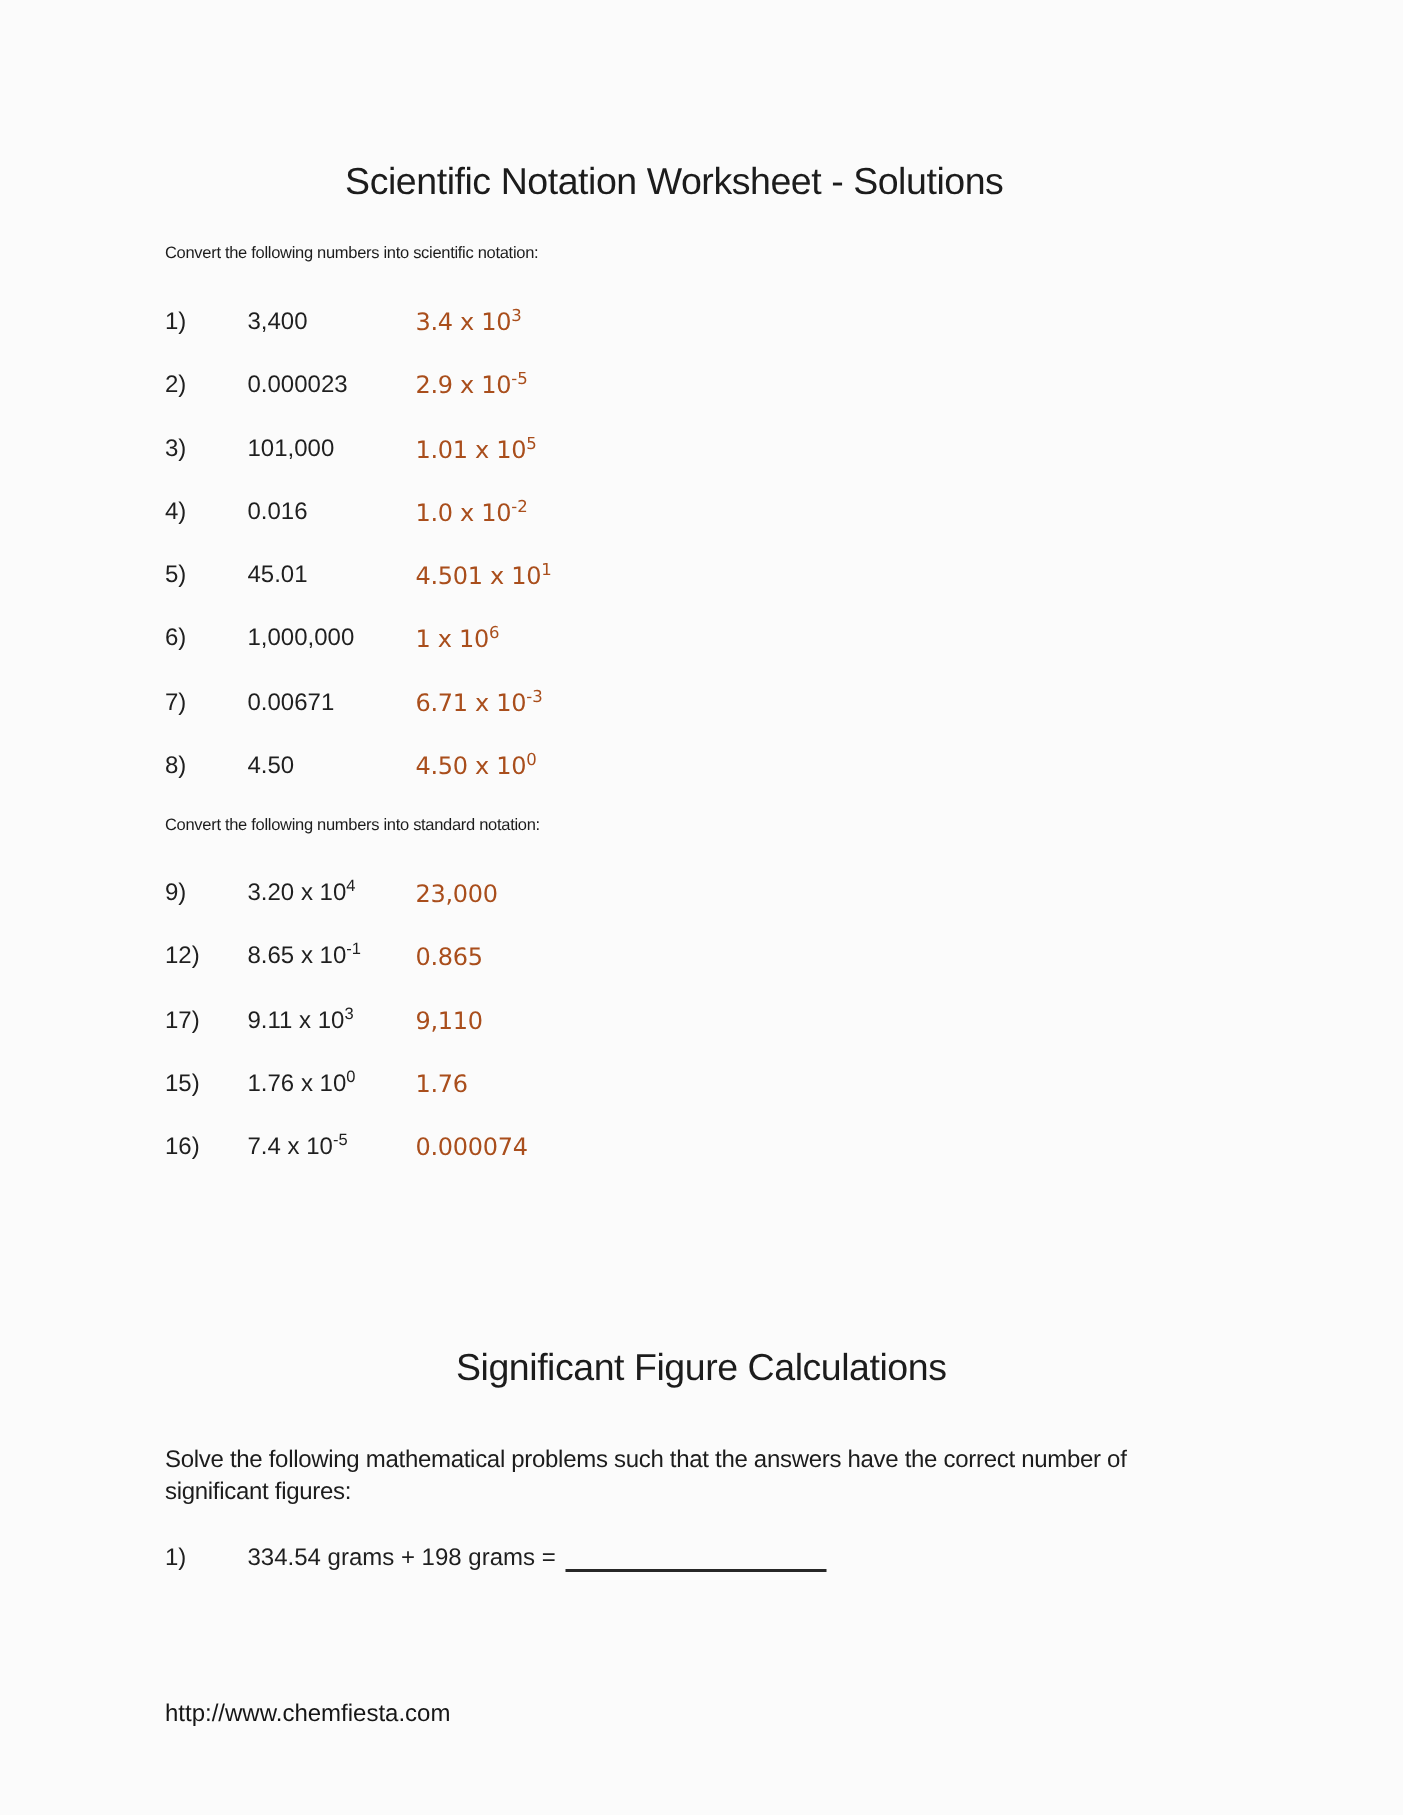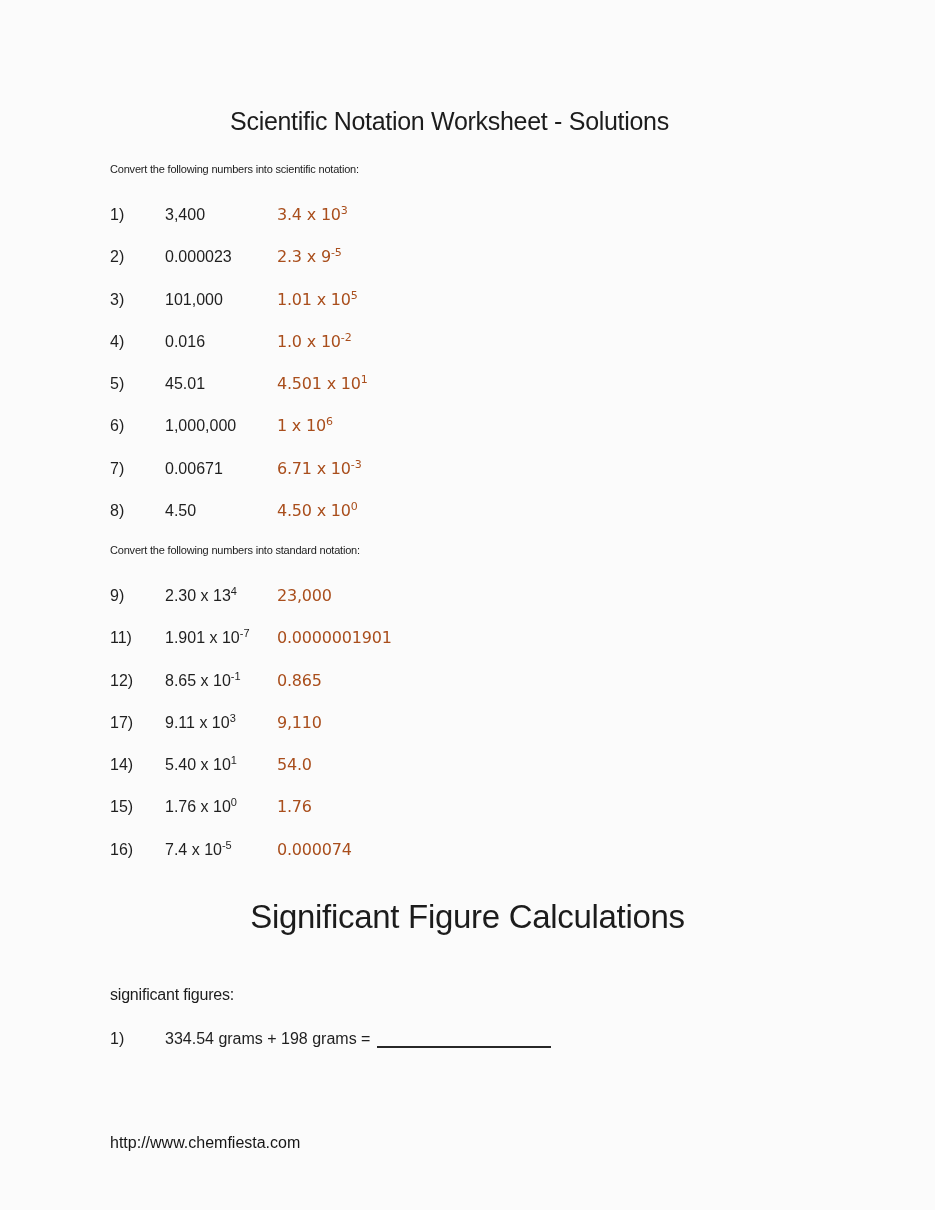--- a/index.html
+++ b/index.html
@@ -55,21 +55,21 @@
     line-height: 0;
     vertical-align: 6px;
     letter-spacing: 0;
   }
 
   .sf-heading {
     top: 898px;
     left: 0;
     width: 935px;
     text-align: center;
-    font-size: 33px;
+    font-size: 25px;
     letter-spacing: -0.3px;
     color: #1c1c1c;
   }
   .sf-instruction {
     top: 963px;
     left: 110px;
     width: 700px;
     font-size: 16px;
     line-height: 21px;
     letter-spacing: -0.2px;
@@ -110,21 +110,21 @@
 
     <div class="row">
       <span class="num">1)</span>
       <span class="value">3,400</span>
       <span class="answer"><span>3.4 x 10</span><sup>3</sup></span>
     </div>
 
     <div class="row">
       <span class="num">2)</span>
       <span class="value">0.000023</span>
-      <span class="answer"><span>2.3 x 9</span><sup>-5</sup></span>
+      <span class="answer"><span>2.9 x 10</span><sup>-5</sup></span>
     </div>
 
     <div class="row">
       <span class="num">3)</span>
       <span class="value">101,000</span>
       <span class="answer"><span>1.01 x 10</span><sup>5</sup></span>
     </div>
 
     <div class="row">
       <span class="num">4)</span>
@@ -156,66 +156,56 @@
       <span class="answer"><span>4.50 x 10</span><sup>0</sup></span>
     </div>
   </div>
 
 <div class="abs instruction instr-2">Convert the following numbers into standard notation:</div>
 
 <div class="abs rows rows-2">
 
     <div class="row">
       <span class="num">9)</span>
-      <span class="value"><span>2.30 x 13</span><sup>4</sup></span>
+      <span class="value"><span>3.20 x 10</span><sup>4</sup></span>
       <span class="answer">23,000</span>
     </div>
 
 
-    <div class="row">
-      <span class="num">11)</span>
-      <span class="value"><span>1.901 x 10</span><sup>-7</sup></span>
-      <span class="answer">0.0000001901</span>
-    </div>
 
     <div class="row">
       <span class="num">12)</span>
       <span class="value"><span>8.65 x 10</span><sup>-1</sup></span>
       <span class="answer">0.865</span>
     </div>
 
     <div class="row">
       <span class="num">17)</span>
       <span class="value"><span>9.11 x 10</span><sup>3</sup></span>
       <span class="answer">9,110</span>
     </div>
 
-    <div class="row">
-      <span class="num">14)</span>
-      <span class="value"><span>5.40 x 10</span><sup>1</sup></span>
-      <span class="answer">54.0</span>
-    </div>
 
     <div class="row">
       <span class="num">15)</span>
       <span class="value"><span>1.76 x 10</span><sup>0</sup></span>
       <span class="answer">1.76</span>
     </div>
 
     <div class="row">
       <span class="num">16)</span>
       <span class="value"><span>7.4 x 10</span><sup>-5</sup></span>
       <span class="answer">0.000074</span>
     </div>
   </div>
 
 <div class="abs sf-heading">Significant Figure Calculations</div>
 
 <div class="abs sf-instruction">
-  <br>
+  <span>Solve the following mathematical problems such that the answers have the correct number of</span><br>
   <span>significant figures:</span>
 </div>
 
 <div class="abs sf-problem">
   <span class="num">1)</span>
   <span>334.54 grams + 198 grams =</span>
   <span class="blank-line"></span>
 </div>
 
 <div class="abs footer-url">http://www.chemfiesta.com</div>

